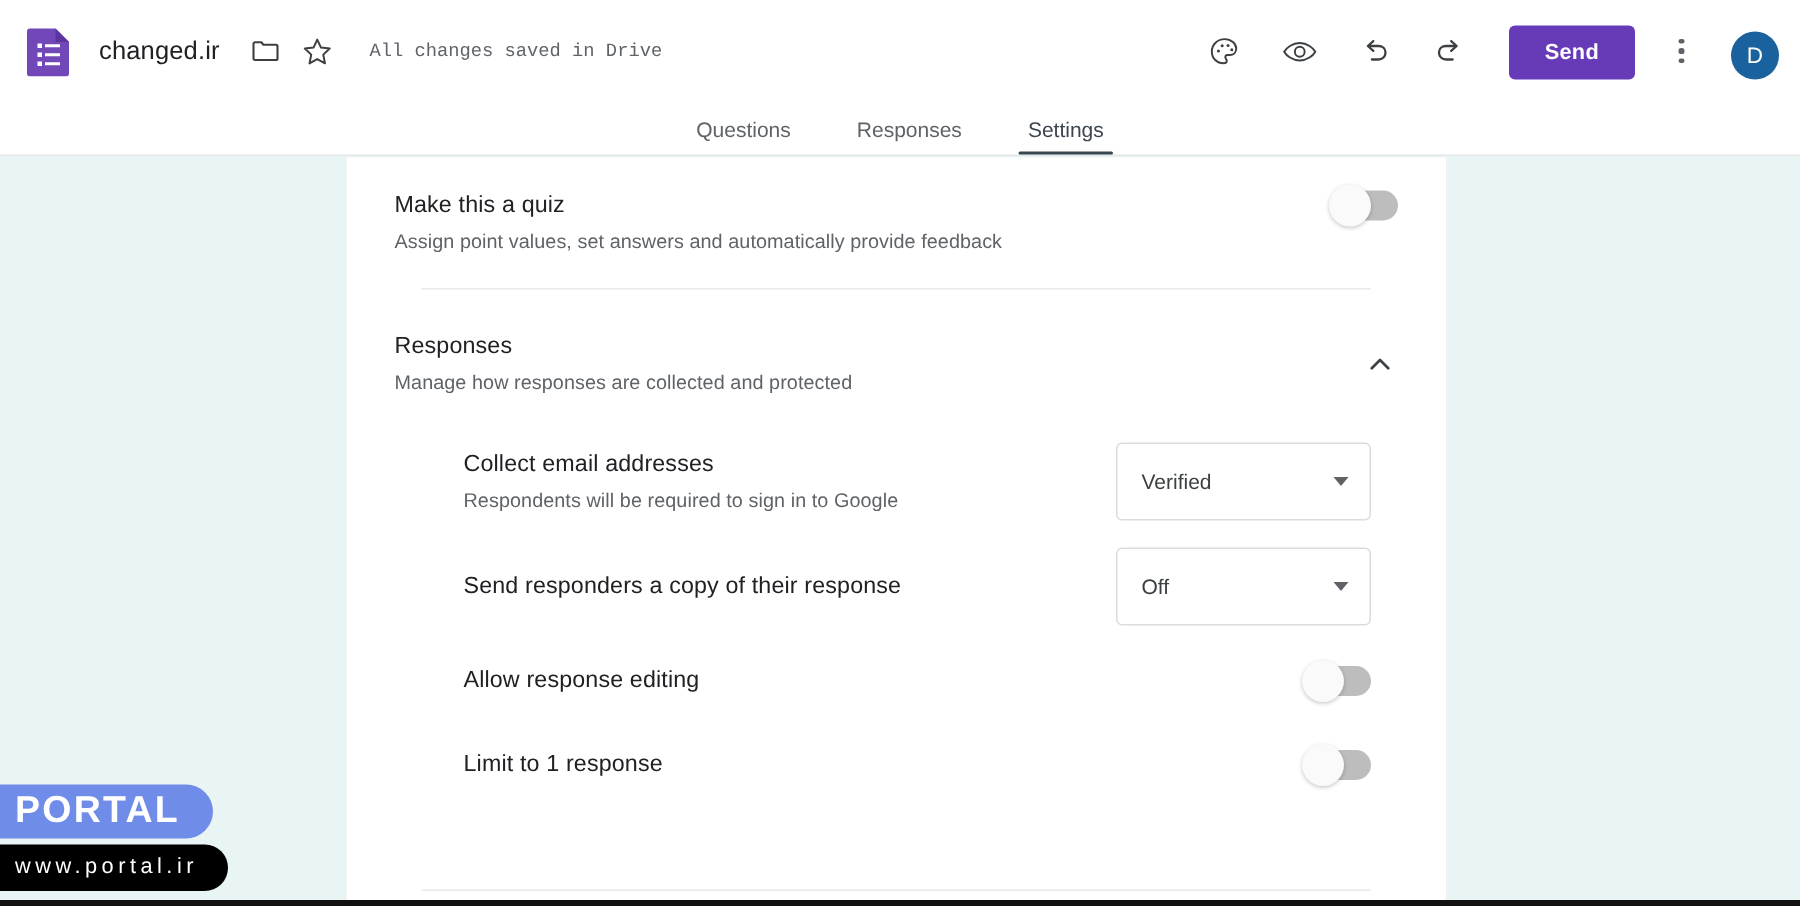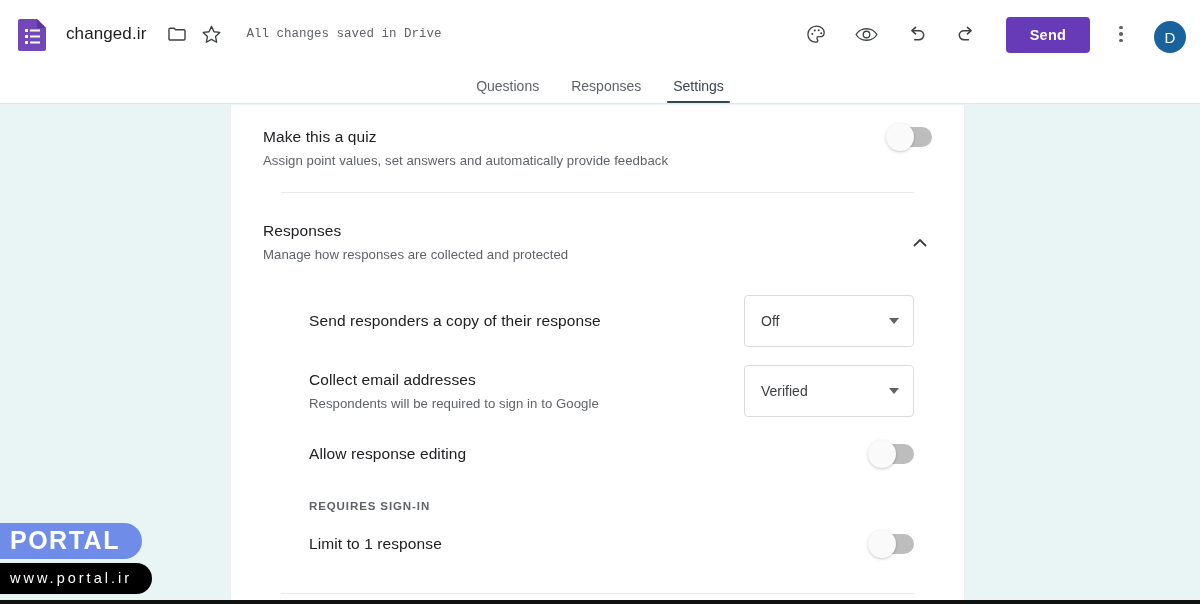--- a/index.html
+++ b/index.html
@@ -140,21 +140,21 @@
   
   .tabbar {
     position: absolute;
     top: 68px; left: 0;
     width: 1200px;
     height: 36px;
     background: #ffffff;
     display: flex;
     align-items: flex-end;
     justify-content: center;
-    gap: 0px;
+    gap: 12px;
     border-bottom: 1px solid #e4e6e8;
   }
 
   .tab {
     font-size: 14px;
     color: #5f6368;
     padding: 0 16px 9px 16px;
     position: relative;
     white-space: nowrap;
     cursor: pointer;
@@ -484,51 +484,50 @@
             <path d="M3.5 11.5 L9 6 l5.5 5.5" fill="none" stroke="#3c4043" stroke-width="1.8" stroke-linecap="round" stroke-linejoin="round"></path>
           </svg>
         </div>
       </div>
     </div>
 
     <div class="subrows">
 
       <div class="subrow">
         <div class="row-text">
+          <div class="row-title">Collect email addresses</div>
+          <div class="row-sub">Respondents will be required to sign in to Google</div>
+        </div>
+        <div class="select">
+          <span class="select-value">Verified</span>
+          <span class="caret"></span>
+        </div>
+      </div>
+
+      <div class="subrow">
+        <div class="row-text">
           <div class="row-title">Send responders a copy of their response</div>
         </div>
         <div class="select">
           <span class="select-value">Off</span>
-          <span class="caret"></span>
-        </div>
-      </div>
-
-      <div class="subrow">
-        <div class="row-text">
-          <div class="row-title">Collect email addresses</div>
-          <div class="row-sub">Respondents will be required to sign in to Google</div>
-        </div>
-        <div class="select">
-          <span class="select-value">Verified</span>
           <span class="caret"></span>
         </div>
       </div>
 
       <div class="subrow">
         <div class="row-text">
           <div class="row-title">Allow response editing</div>
         </div>
         <div class="toggle-cell">
           <div class="toggle">
             <div class="knob"></div>
           </div>
         </div>
       </div>
 
-      <div class="group-label">Requires sign-in</div>
 
       <div class="subrow">
         <div class="row-text">
           <div class="row-title">Limit to 1 response</div>
         </div>
         <div class="toggle-cell">
           <div class="toggle">
             <div class="knob"></div>
           </div>
         </div>

